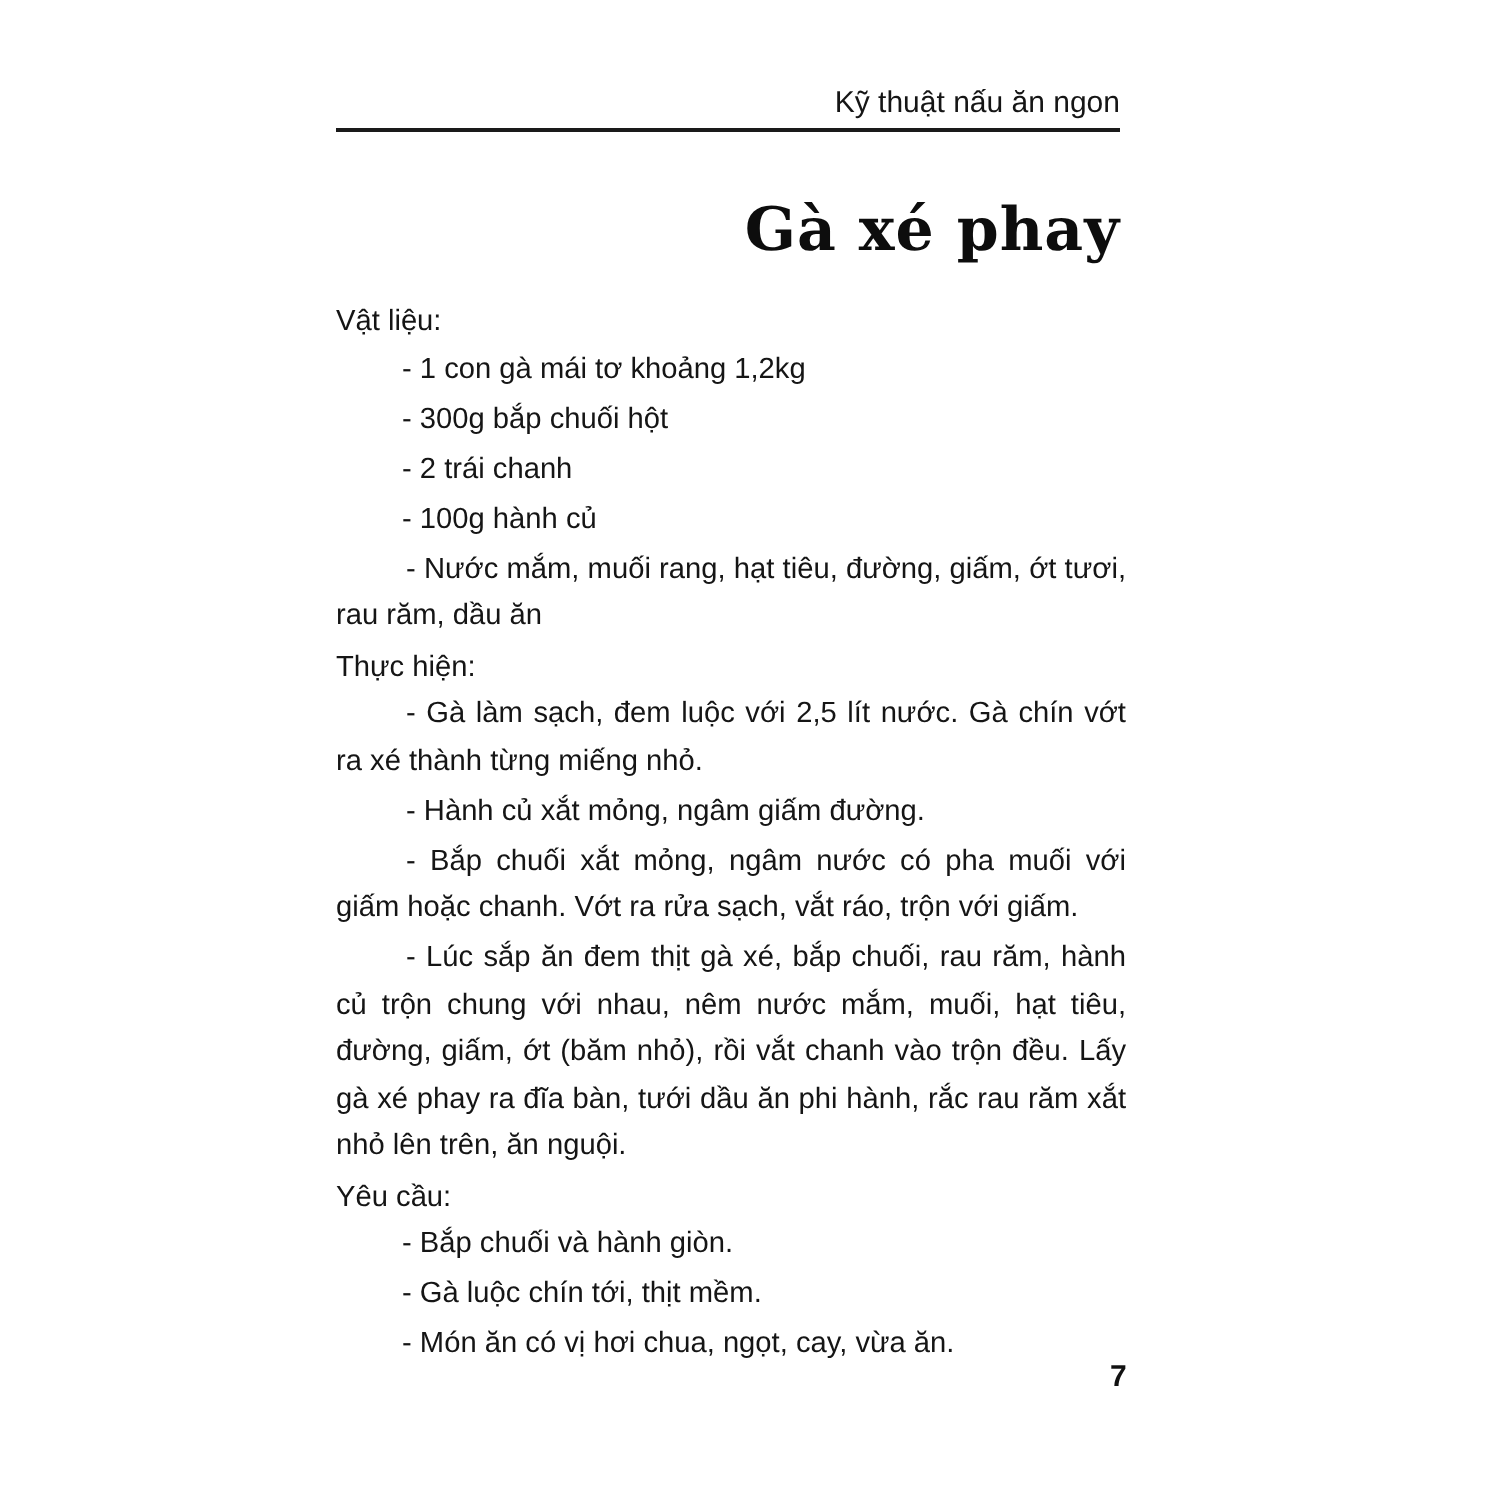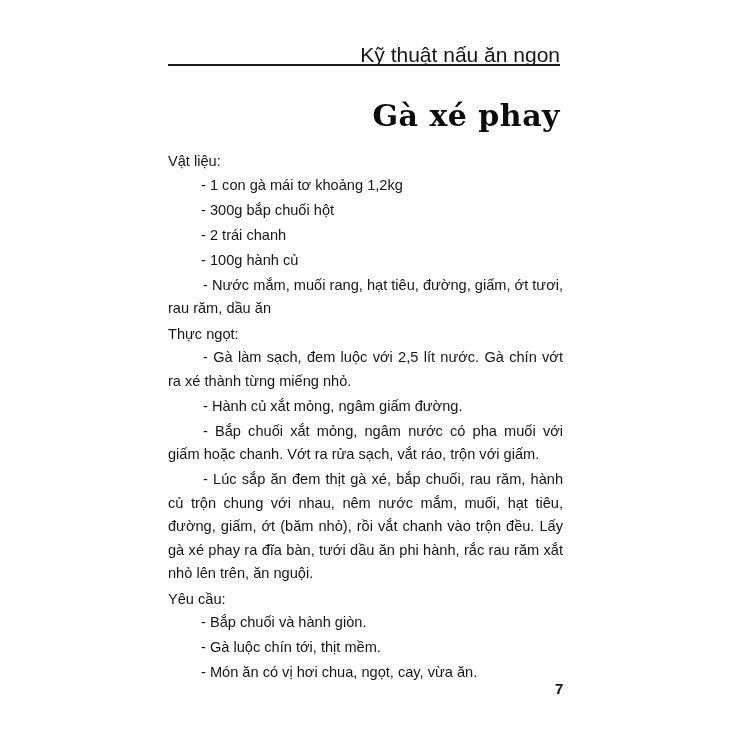--- a/index.html
+++ b/index.html
@@ -21,21 +21,21 @@
       top: 0;
       width: 750px;
       height: 750px;
     }
     .running-header {
       position: absolute;
       left: 168px;
       top: 43px;
       width: 392px;
       text-align: right;
-      font-size: 21px;
+      font-size: 15px;
       color: #151515;
     }
     .header-rule {
       position: absolute;
       left: 168px;
       top: 64px;
       width: 392px;
       height: 2px;
       background: #1a1a1a;
     }
@@ -98,21 +98,21 @@
 
   <div class="body-text">
 
     <p class="section-heading">Vật liệu:</p>
     <p class="list-item">- 1 con gà mái tơ khoảng 1,2kg</p>
     <p class="list-item">- 300g bắp chuối hột</p>
     <p class="list-item">- 2 trái chanh</p>
     <p class="list-item">- 100g hành củ</p>
     <p class="para">- Nước mắm, muối rang, hạt tiêu, đường, giấm, ớt tươi, rau răm, dầu ăn</p>
 
-    <p class="section-heading gap-before">Thực ngọt:</p>
+    <p class="section-heading gap-before">Thực hiện:</p>
     <p class="para">- Gà làm sạch, đem luộc với 2,5 lít nước. Gà chín vớt ra xé thành từng miếng nhỏ.</p>
     <p class="para">- Hành củ xắt mỏng, ngâm giấm đường.</p>
     <p class="para">- Bắp chuối xắt mỏng, ngâm nước có pha muối với giấm hoặc chanh. Vớt ra rửa sạch, vắt ráo, trộn với giấm.</p>
     <p class="para">- Lúc sắp ăn đem thịt gà xé, bắp chuối, rau răm, hành củ trộn chung với nhau, nêm nước mắm, muối, hạt tiêu, đường, giấm, ớt (băm nhỏ), rồi vắt chanh vào trộn đều. Lấy gà xé phay ra đĩa bàn, tưới dầu ăn phi hành, rắc rau răm xắt nhỏ lên trên, ăn nguội.</p>
 
     <p class="section-heading gap-before">Yêu cầu:</p>
     <p class="list-item">- Bắp chuối và hành giòn.</p>
     <p class="list-item">- Gà luộc chín tới, thịt mềm.</p>
     <p class="list-item">- Món ăn có vị hơi chua, ngọt, cay, vừa ăn.</p>
 

